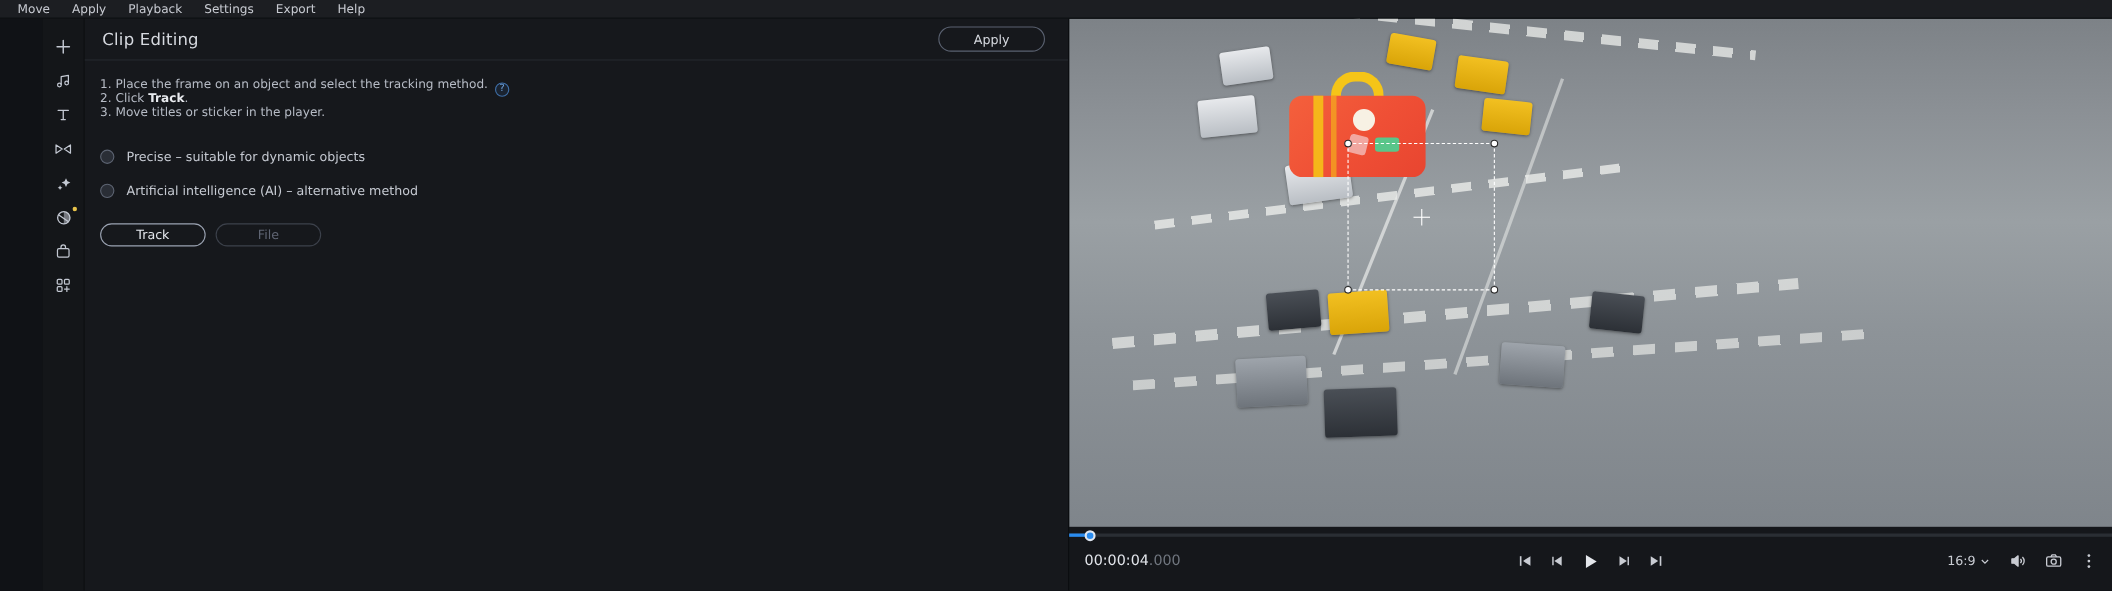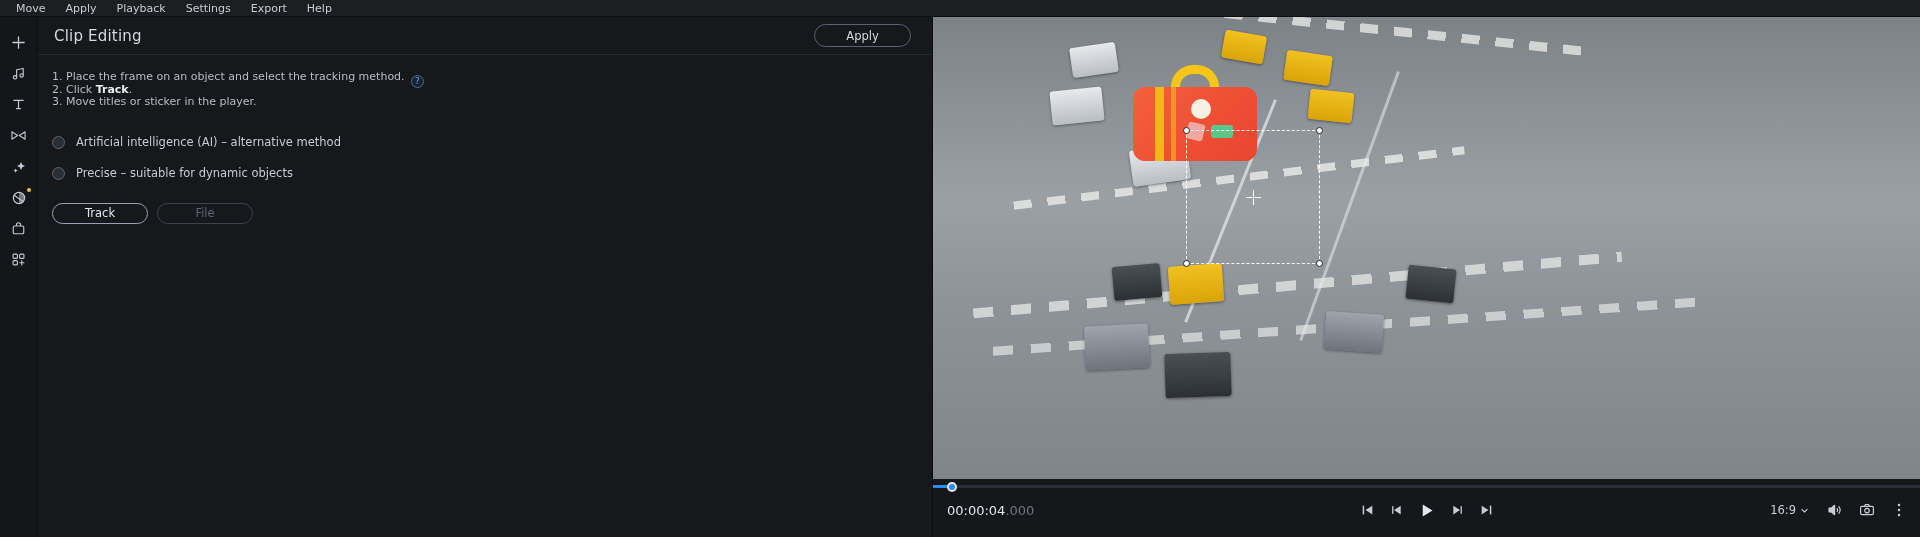--- a/index.html
+++ b/index.html
@@ -15,21 +15,21 @@
   .menubar {
     height: 17px; background: #1c1e22; display: flex; align-items: center;
     padding-left: 6px; flex: 0 0 17px; border-bottom: 1px solid #0c0e11;
   }
   .menubar .mi {
     font-size: 11px; color: #c8cbd2; padding: 0 10px; line-height: 17px;
     cursor: default; white-space: nowrap;
   }
 
   
-  .body { flex: 1; display: flex; min-height: 0; }
+  .body { flex: 1; display: flex; min-height: 0; margin-left: 39px; }
 
   
   .rail {
     width: 38px; background: #141619; flex: 0 0 38px;
     display: flex; flex-direction: column; align-items: center;
     padding-top: 10px; border-right: 1px solid #0c0e11;
   }
   .rail .ritem {
     width: 38px; height: 31px; display: flex; align-items: center; justify-content: center;
     position: relative; cursor: pointer;
@@ -319,26 +319,26 @@
           <div class="step"><span>2. Click </span><b>Track</b><span>.</span></div>
           <div class="step">3. Move titles or sticker in the player.</div>
           <div class="help-icon">?</div>
         </div>
 
         <div class="radios">
 
 
           <div class="radio-row">
             <span class="rbox"></span>
-            <span class="rlabel">Artificial intelligence (AI) – alternative method</span>
+            <span class="rlabel">Precise – suitable for dynamic objects</span>
           </div>
 
           <div class="radio-row">
             <span class="rbox"></span>
-            <span class="rlabel">Precise – suitable for dynamic objects</span>
+            <span class="rlabel">Artificial intelligence (AI) – alternative method</span>
           </div>
         </div>
 
         <div class="btn-row">
           <button class="pill track">Track</button>
           <button class="pill reset">File</button>
         </div>
 
       </div>
     </div>

